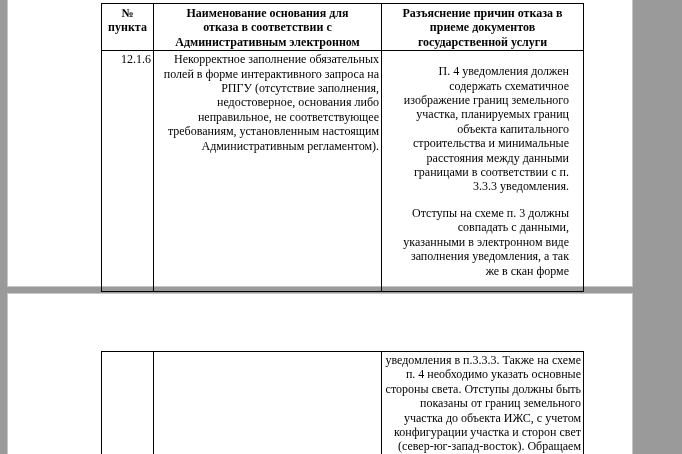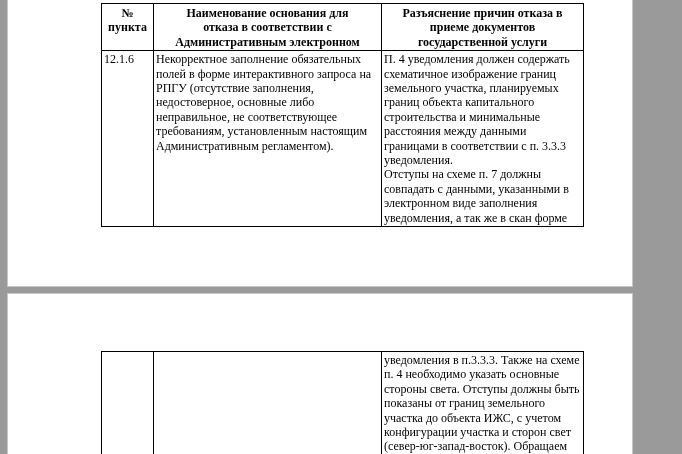--- a/index.html
+++ b/index.html
@@ -37,26 +37,26 @@
     vertical-align: top;
     padding: 1px 2px;
     overflow: hidden;
   }
   .doc-table th {
     font-weight: bold;
     text-align: center;
     white-space: pre-line;
     padding: 2px 2px 1px 2px;
   }
-  .doc-table td { text-align: left; font-family: Liberation Serif, serif; }
+  .doc-table td { text-align: right; font-family: Liberation Serif, serif; }
   .col-num { width: 52px; }
   .col-basis { width: 228px; }
   .col-expl { width: 202px; }
   #table2 td { height: 116px; }
-  .para { margin: 0; }
+  .para { margin: 12px; }
 </style>
 </head>
 <body>
 
 <div class="page" id="page1">
   <table class="doc-table" id="table1">
     <colgroup>
       <col class="col-num">
       <col class="col-basis">
       <col class="col-expl">
@@ -67,24 +67,24 @@
 пункта</th>
       <th>Наименование основания для
 отказа в соответствии с
 Административным электронном</th>
       <th>Разъяснение причин отказа в
 приеме документов
 государственной услуги</th>
     </tr>
     <tr>
       <td>12.1.6</td>
-      <td>Некорректное заполнение обязательных полей в форме интерактивного запроса на РПГУ (отсутствие заполнения, недостоверное, основные либо неправильное, не соответствующее требованиям, установленным настоящим Административным регламентом).</td>
+      <td>Некорректное заполнение обязательных полей в форме интерактивного запроса на РПГУ (отсутствие заполнения, недостоверное, основания либо неправильное, не соответствующее требованиям, установленным настоящим Административным регламентом).</td>
       <td>
         <div class="para">П. 4 уведомления должен содержать схематичное изображение границ земельного участка, планируемых границ объекта капитального строительства и минимальные расстояния между данными границами в соответствии с п. 3.3.3 уведомления.</div>
-        <div class="para">Отступы на схеме п. 7 должны совпадать с данными, указанными в электронном виде заполнения уведомления, а так же в скан форме</div>
+        <div class="para">Отступы на схеме п. 3 должны совпадать с данными, указанными в электронном виде заполнения уведомления, а так же в скан форме</div>
       </td>
     </tr>
   </tbody>
     </table>
 </div>
 
 <div style="position:absolute; left:0; top:287px; width:682px; height:6px;"></div>
 
 <div class="page" id="page2">
   <table class="doc-table" id="table2">

